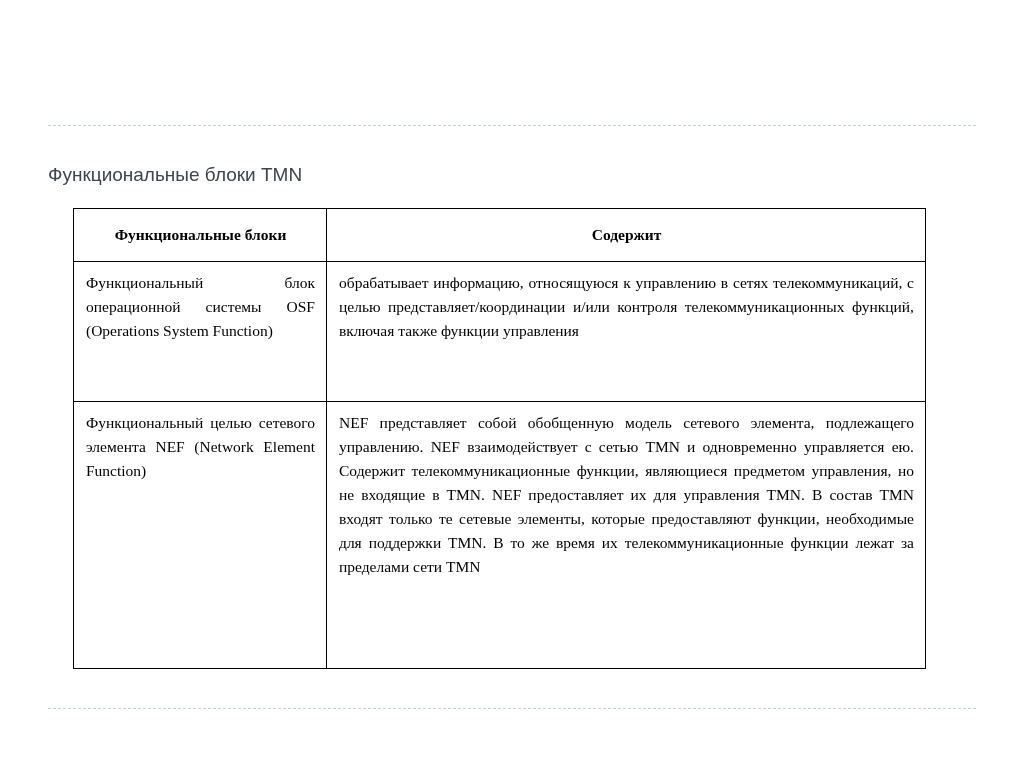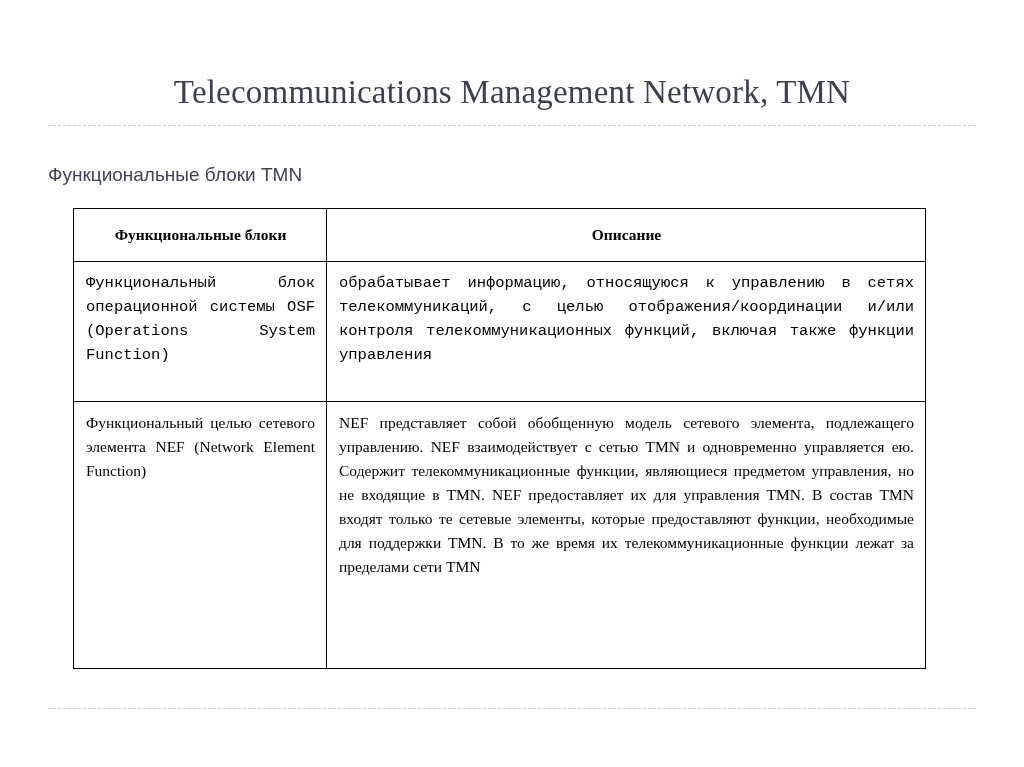--- a/index.html
+++ b/index.html
@@ -86,21 +86,21 @@
   }
   .col-a { width: 253px; }
   .col-b { width: 599px; }
 
   .cell-just {
     text-align: justify;
     text-align-last: left;
     hyphens: none;
   }
 
-  .row-osf td { height: 103px; font-family: Liberation Mono, monospace; }
+  .row-osf td { height: 103px; }
   .row-nef td { height: 230px; }
   .row-wsf td { height: 82px; }
 
   
   .footer-rule {
     position: absolute;
     left: 48px;
     top: 708px;
     width: 928px;
     height: 0;
@@ -142,41 +142,40 @@
     font-size: 16px;
     line-height: 22px;
     color: #3f4450;
   }
 </style>
 </head>
 <body>
 
 <div class="slide">
 
-  <div class="title">Telecommunications Management Network, TMN</div>
 
   <div class="title-rule"></div>
 
   <div class="subtitle">Функциональные блоки TMN</div>
 
   <table class="tbl">
     <colgroup>
       <col class="col-a">
       <col class="col-b">
     </colgroup>
     <thead>
       <tr>
         <th>Функциональные блоки</th>
-        <th>Описание</th>
+        <th>Содержит</th>
       </tr>
     </thead>
     <tbody>
       <tr class="row-osf">
         <td class="cell-just">Функциональный блок операционной системы OSF (Operations System Function)</td>
-        <td class="cell-just">обрабатывает информацию, относящуюся к управлению в сетях телекоммуникаций, с целью отображения/координации и/или контроля телекоммуникационных функций, включая также функции управления</td>
+        <td class="cell-just">обрабатывает информацию, относящуюся к управлению в сетях телекоммуникаций, с целью представляет/координации и/или контроля телекоммуникационных функций, включая также функции управления</td>
       </tr>
       <tr class="row-nef">
         <td class="cell-just">Функциональный целью сетевого элемента NEF (Network Element Function)</td>
         <td class="cell-just">NEF представляет собой обобщенную модель сетевого элемента, подлежащего управлению. NEF взаимодействует с сетью TMN и одновременно управляется ею. Содержит телекоммуникационные функции, являющиеся предметом управления, но не входящие в TMN. NEF предоставляет их для управления TMN. В состав TMN входят только те сетевые элементы, которые предоставляют функции, необходимые для поддержки TMN. В то же время их телекоммуникационные функции лежат за пределами сети TMN</td>
       </tr>
     </tbody>
   </table>
 
   <div class="footer-rule"></div>
 

